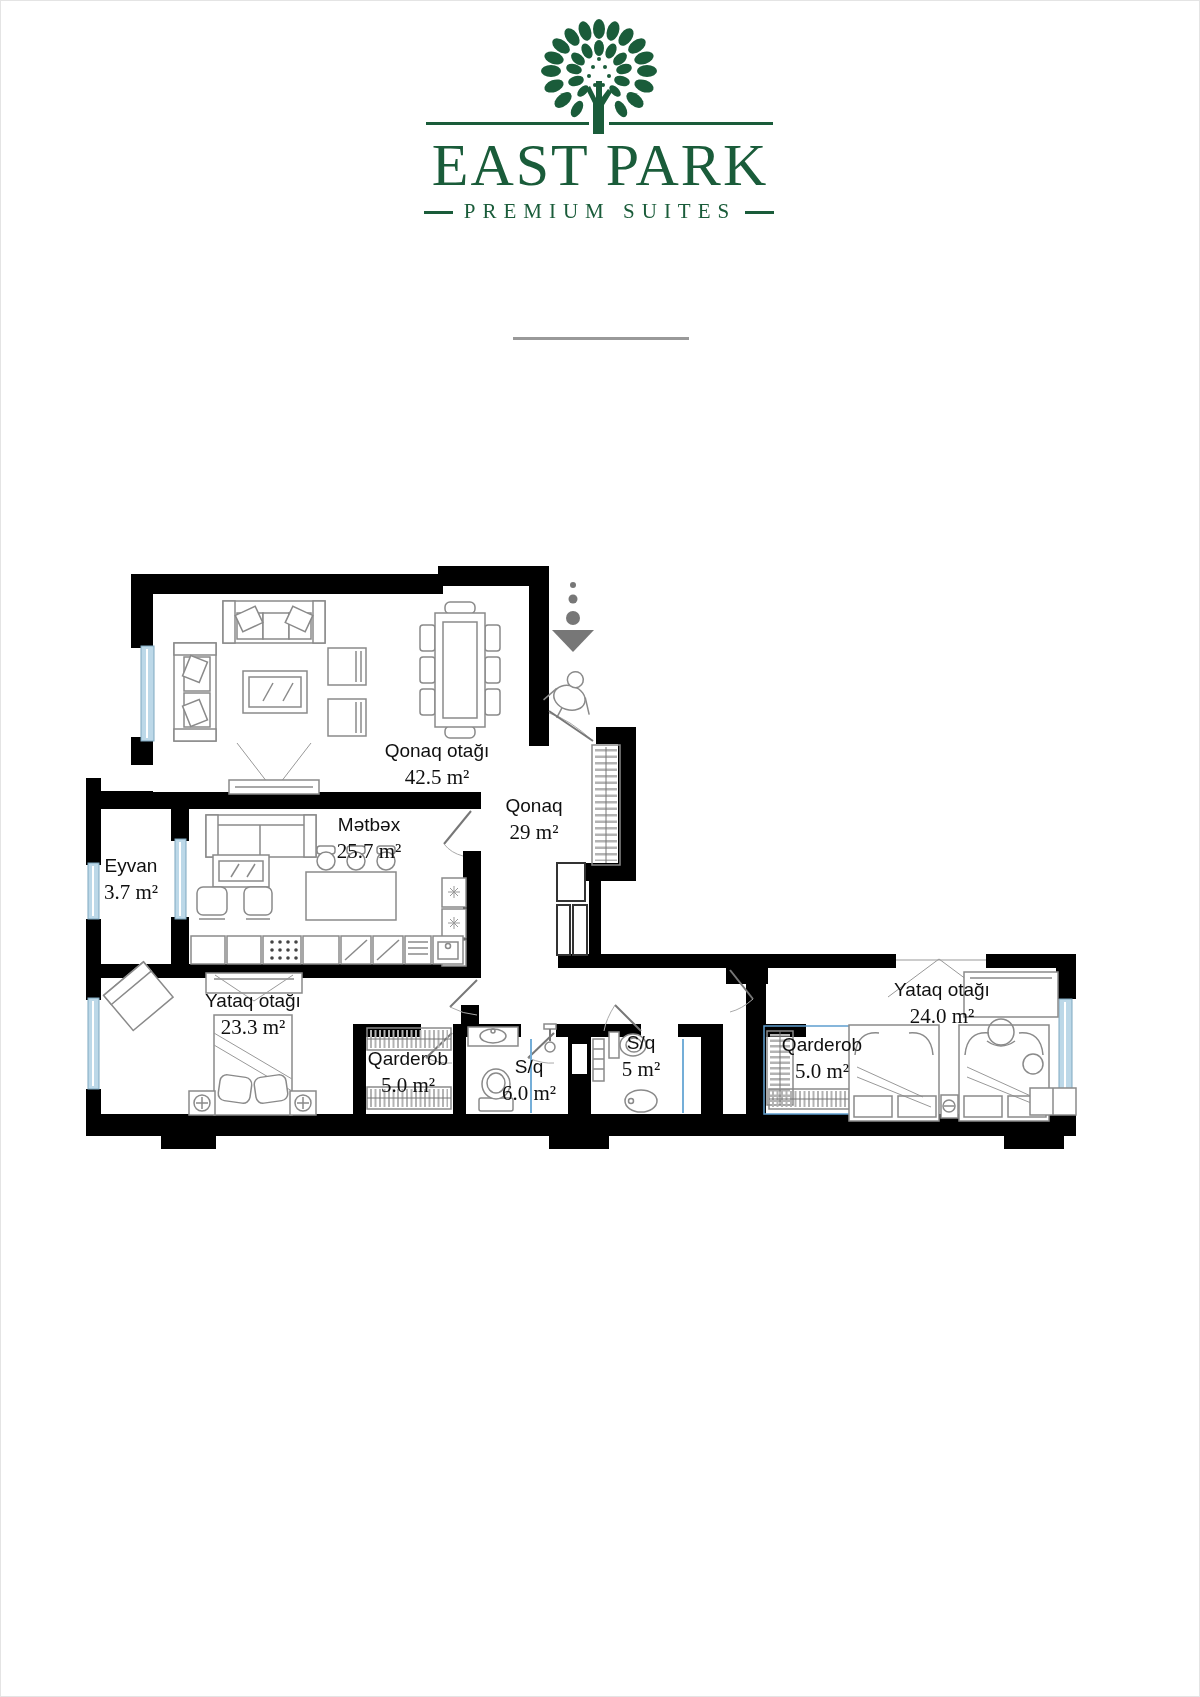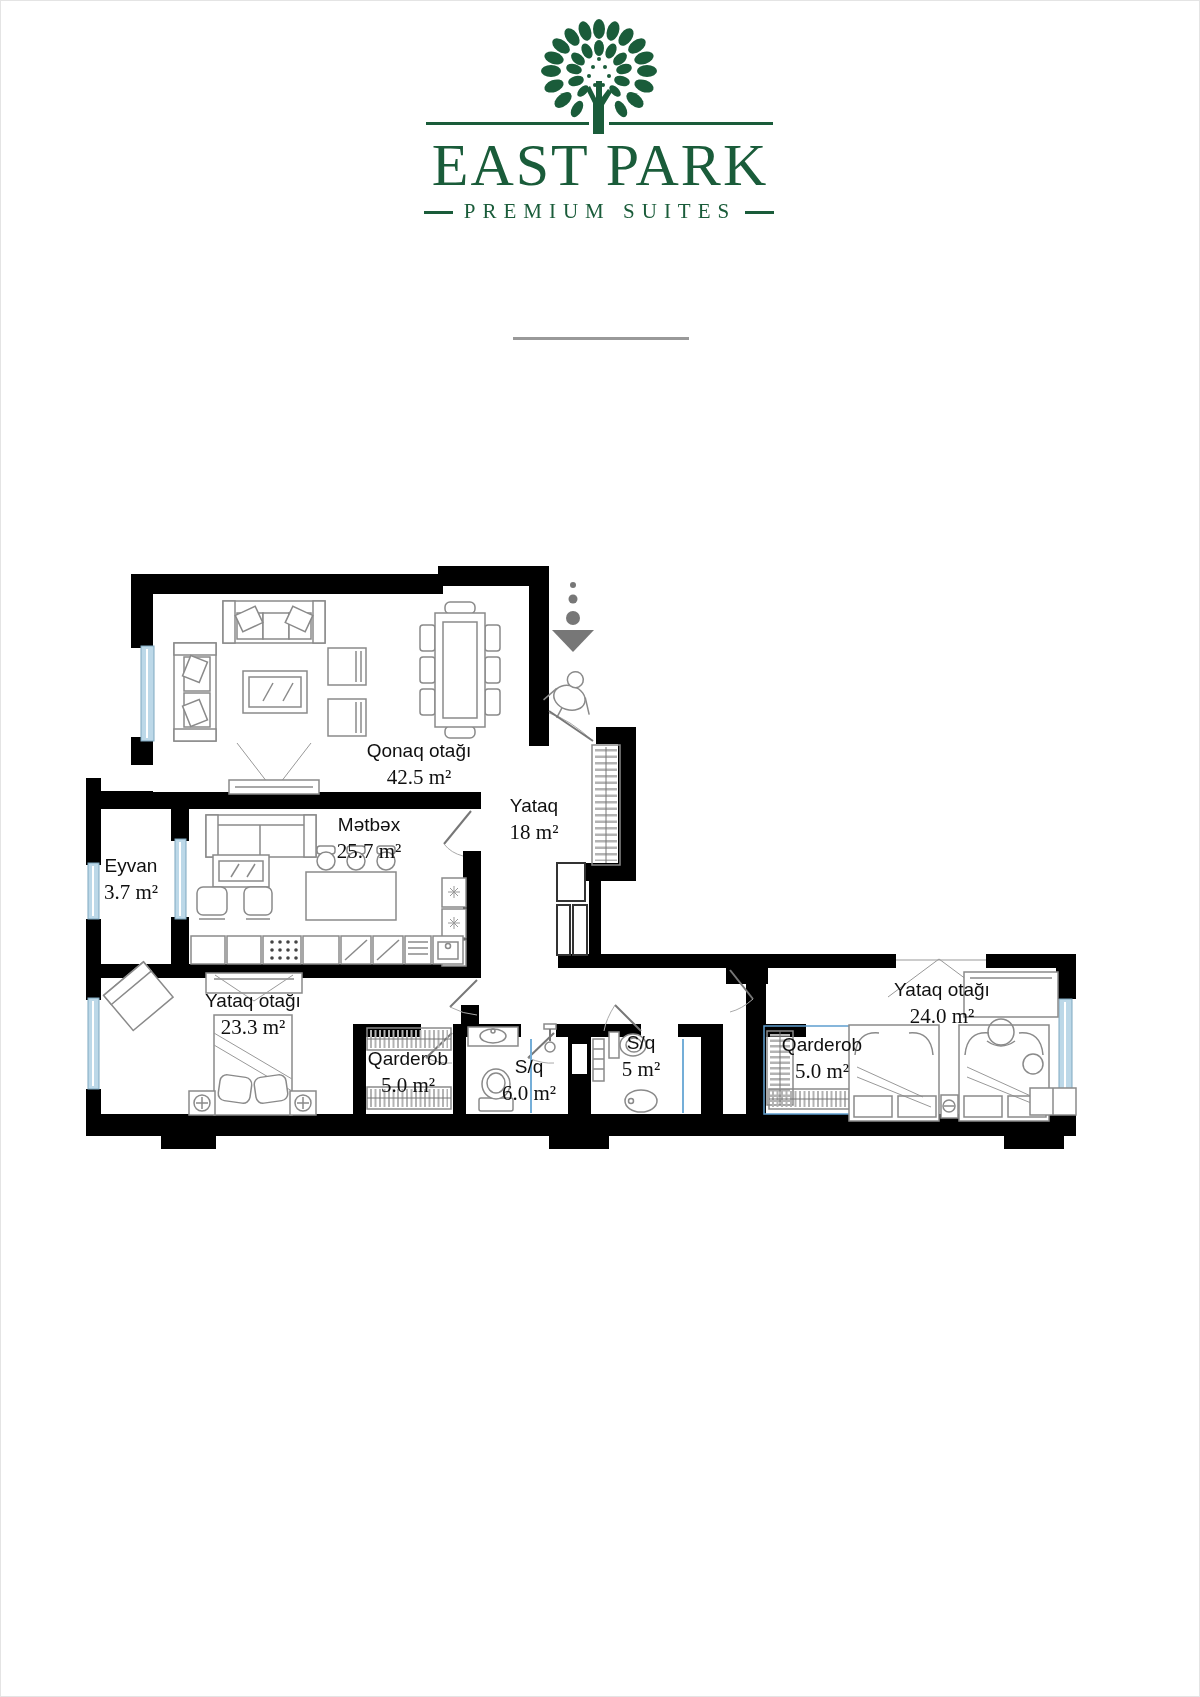--- a/index.html
+++ b/index.html
@@ -419,27 +419,27 @@
     <path class="fl" d="M986,1040 Q1000,1050 1014,1040"></path>
     <circle class="fl" cx="1032" cy="1063" r="10"></circle>
     <rect class="fw" x="1029" y="1087" width="46" height="27"></rect>
     <line class="fl" x1="1052" y1="1087" x2="1052" y2="1114"></line>
   </g>
 </svg>
 
   <div class="hdr-text subtitle">PREMIUM SUITES</div>
   <div class="hdr-text brand">EAST PARK</div>
 
-  <div class="rlabel" style="left:418px;top:740px">
+  <div class="rlabel" style="left:436px;top:740px">
     <span class="rname">Qonaq otağı</span>
     <span class="rarea">42.5 m²</span>
   </div>
   <div class="rlabel" style="left:533px;top:795px">
-    <span class="rname">Yataq</span>
-    <span class="rarea">18 m²</span>
+    <span class="rname">Qonaq</span>
+    <span class="rarea">29 m²</span>
   </div>
   <div class="rlabel" style="left:368px;top:814px">
     <span class="rname">Mətbəx</span>
     <span class="rarea">25.7 m²</span>
   </div>
   <div class="rlabel" style="left:130px;top:855px">
     <span class="rname">Eyvan</span>
     <span class="rarea">3.7 m²</span>
   </div>
   <div class="rlabel" style="left:252px;top:990px">

